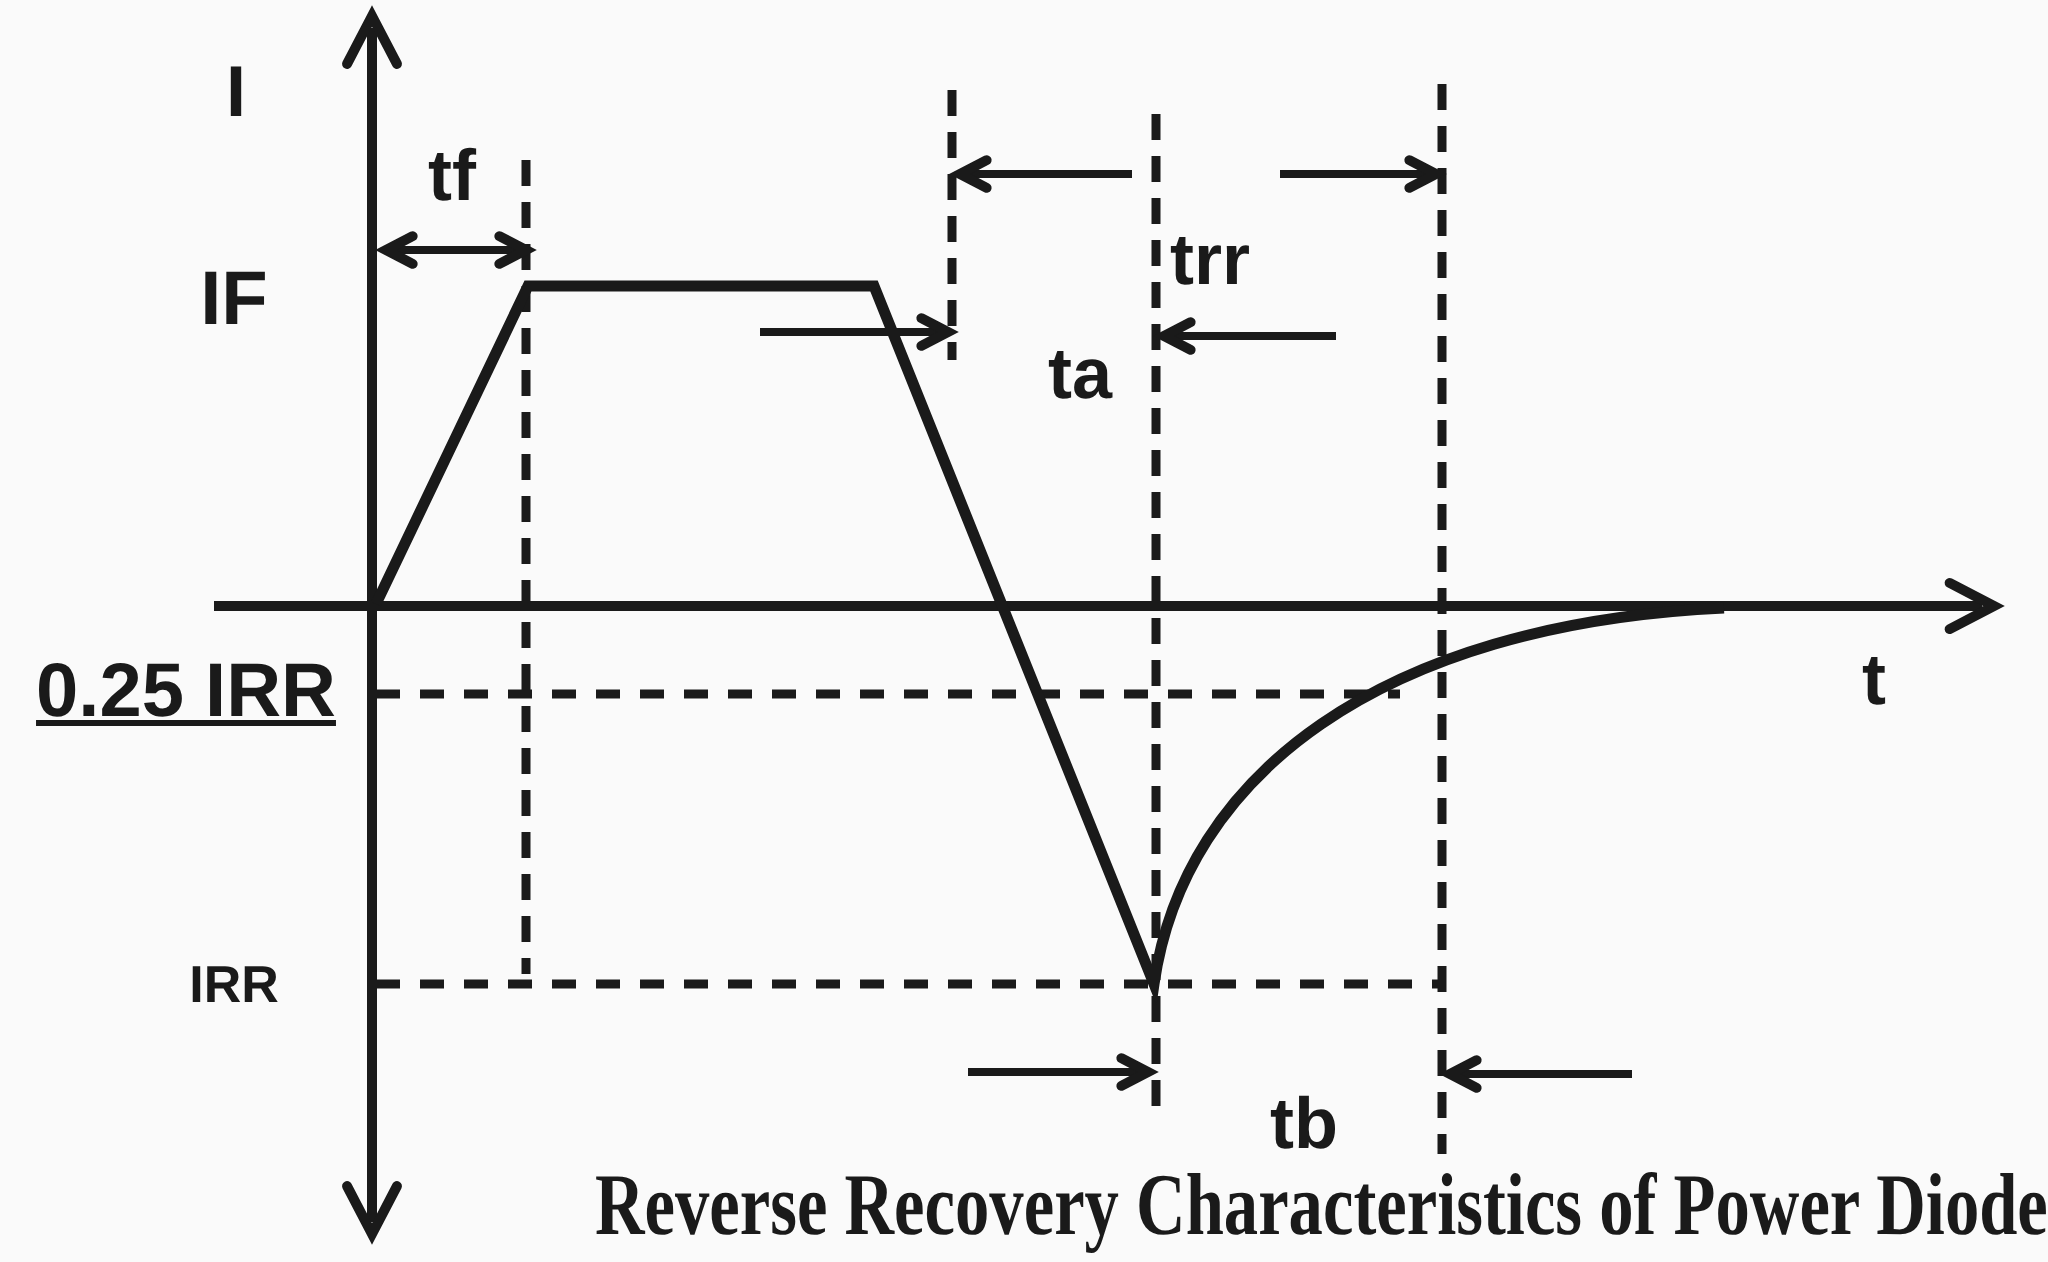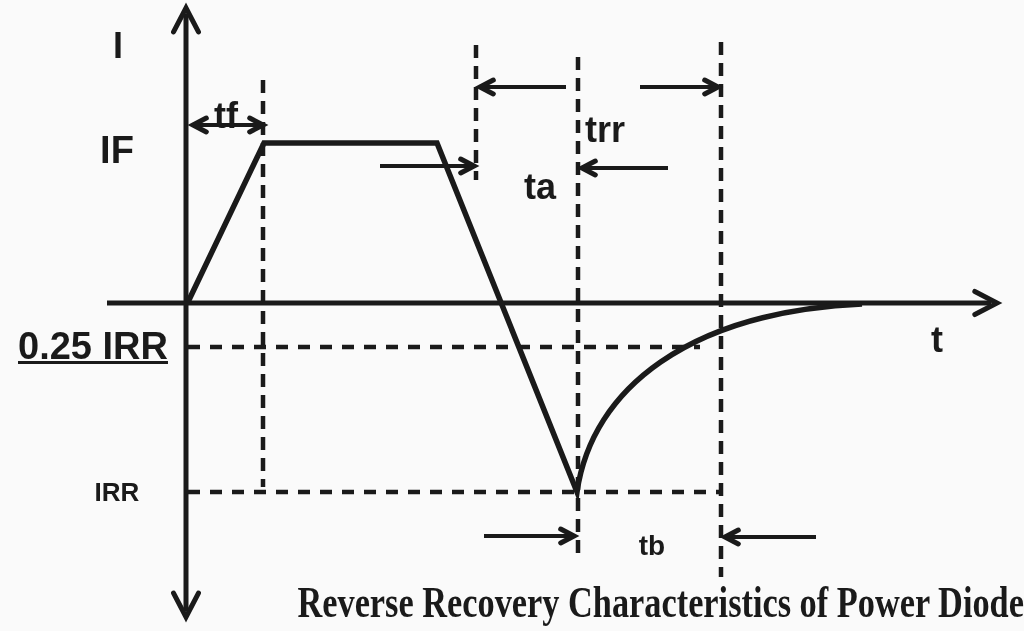--- a/index.html
+++ b/index.html
@@ -29,24 +29,24 @@
     color: var(--ink, #1a1a1a);
     white-space: nowrap;
     line-height: 1;
     letter-spacing: 0;
   }
   #lbl-y-axis        { left: 118px; top: 46px;  font-size: 36px; }
   #lbl-if            { left: 117px; top: 150px; font-size: 38px; }
   #lbl-quarter-irr   { left: 93px;  top: 346px; font-size: 38px; text-decoration: underline; }
   #lbl-irr           { left: 117px; top: 492px; font-size: 26px; text-align: right; }
   #lbl-x-axis        { left: 937px; top: 340px; font-size: 36px; }
-  #lbl-tf            { left: 226px; top: 116px; font-size: 36px; }
+  #lbl-tf            { left: 226px; top: 88px; font-size: 36px; }
   #lbl-trr           { left: 605px; top: 88px;  font-size: 36px; margin-top: 42px; }
   #lbl-ta            { left: 540px; top: 187px; font-size: 36px; text-align: center; }
-  #lbl-tb            { left: 652px; top: 546px; font-size: 28px; }
+  #lbl-tb            { left: 652px; top: 562px; font-size: 36px; }
   .title-row {
     position: absolute;
     left: 195px;
     width: 829px;
     top: 581px;
     text-align: center;
   }
   .title-text {
     display: inline-block;
     font-family: "Liberation Serif", "DejaVu Serif", serif;

